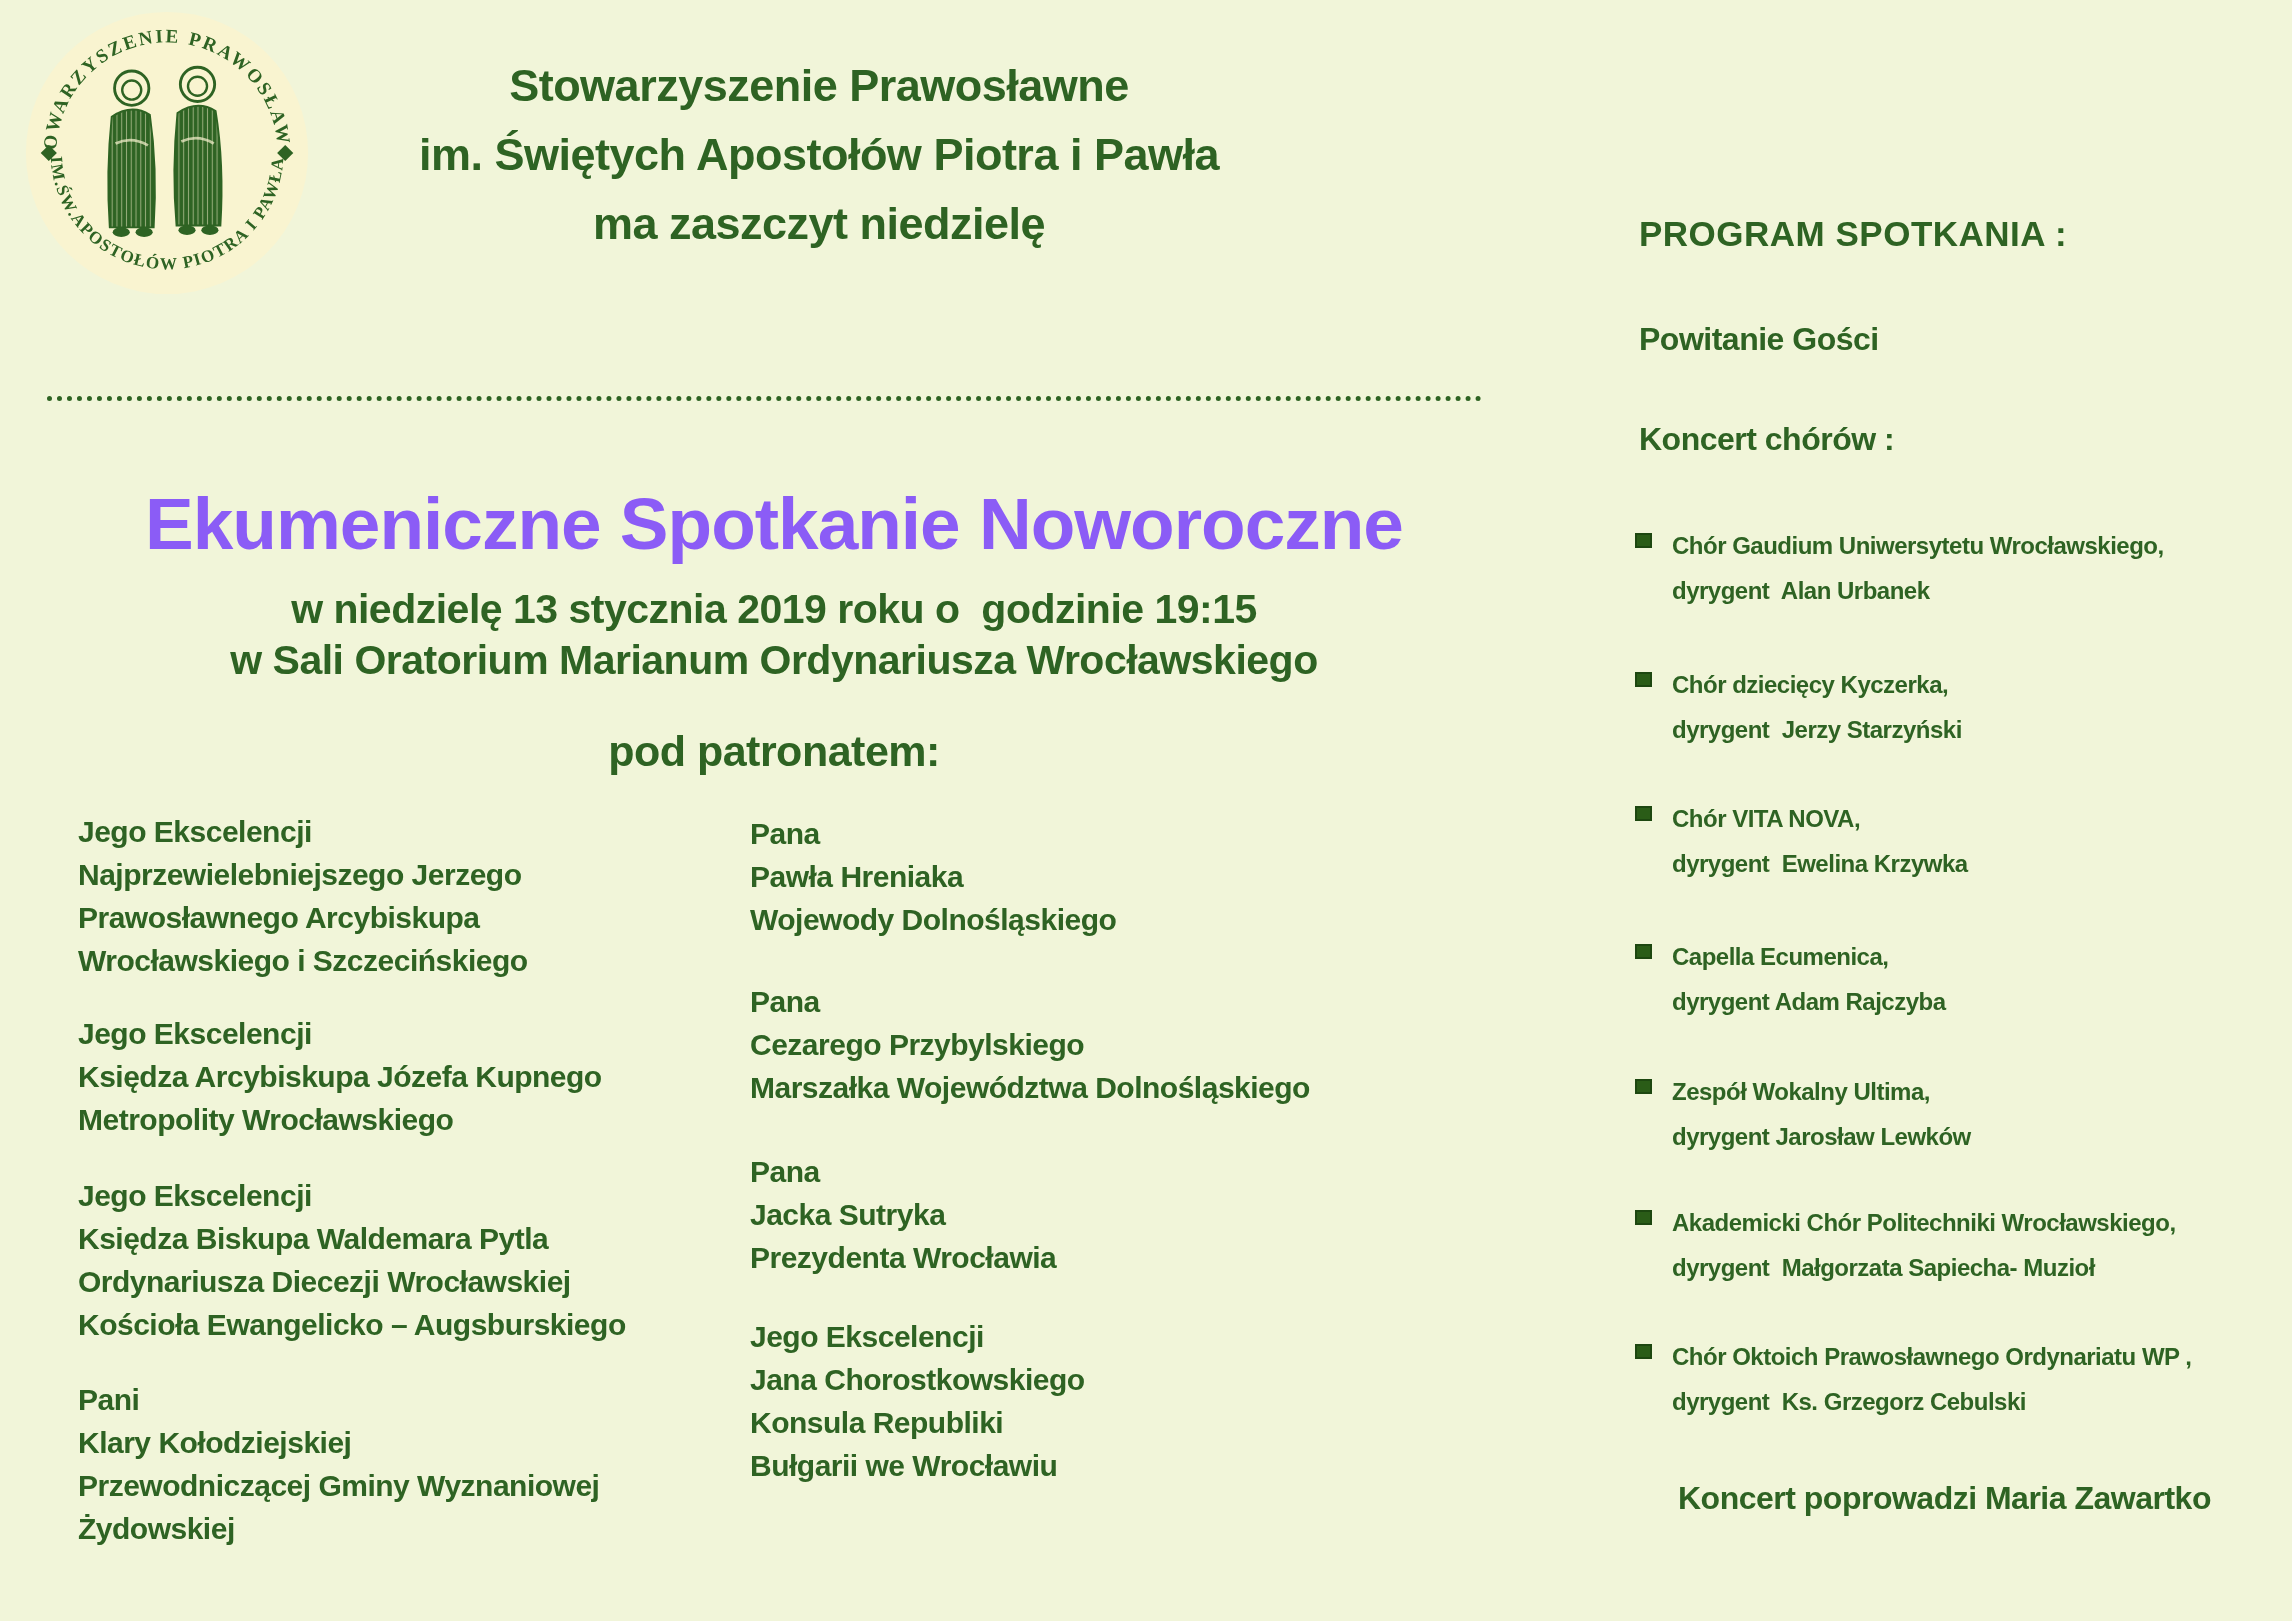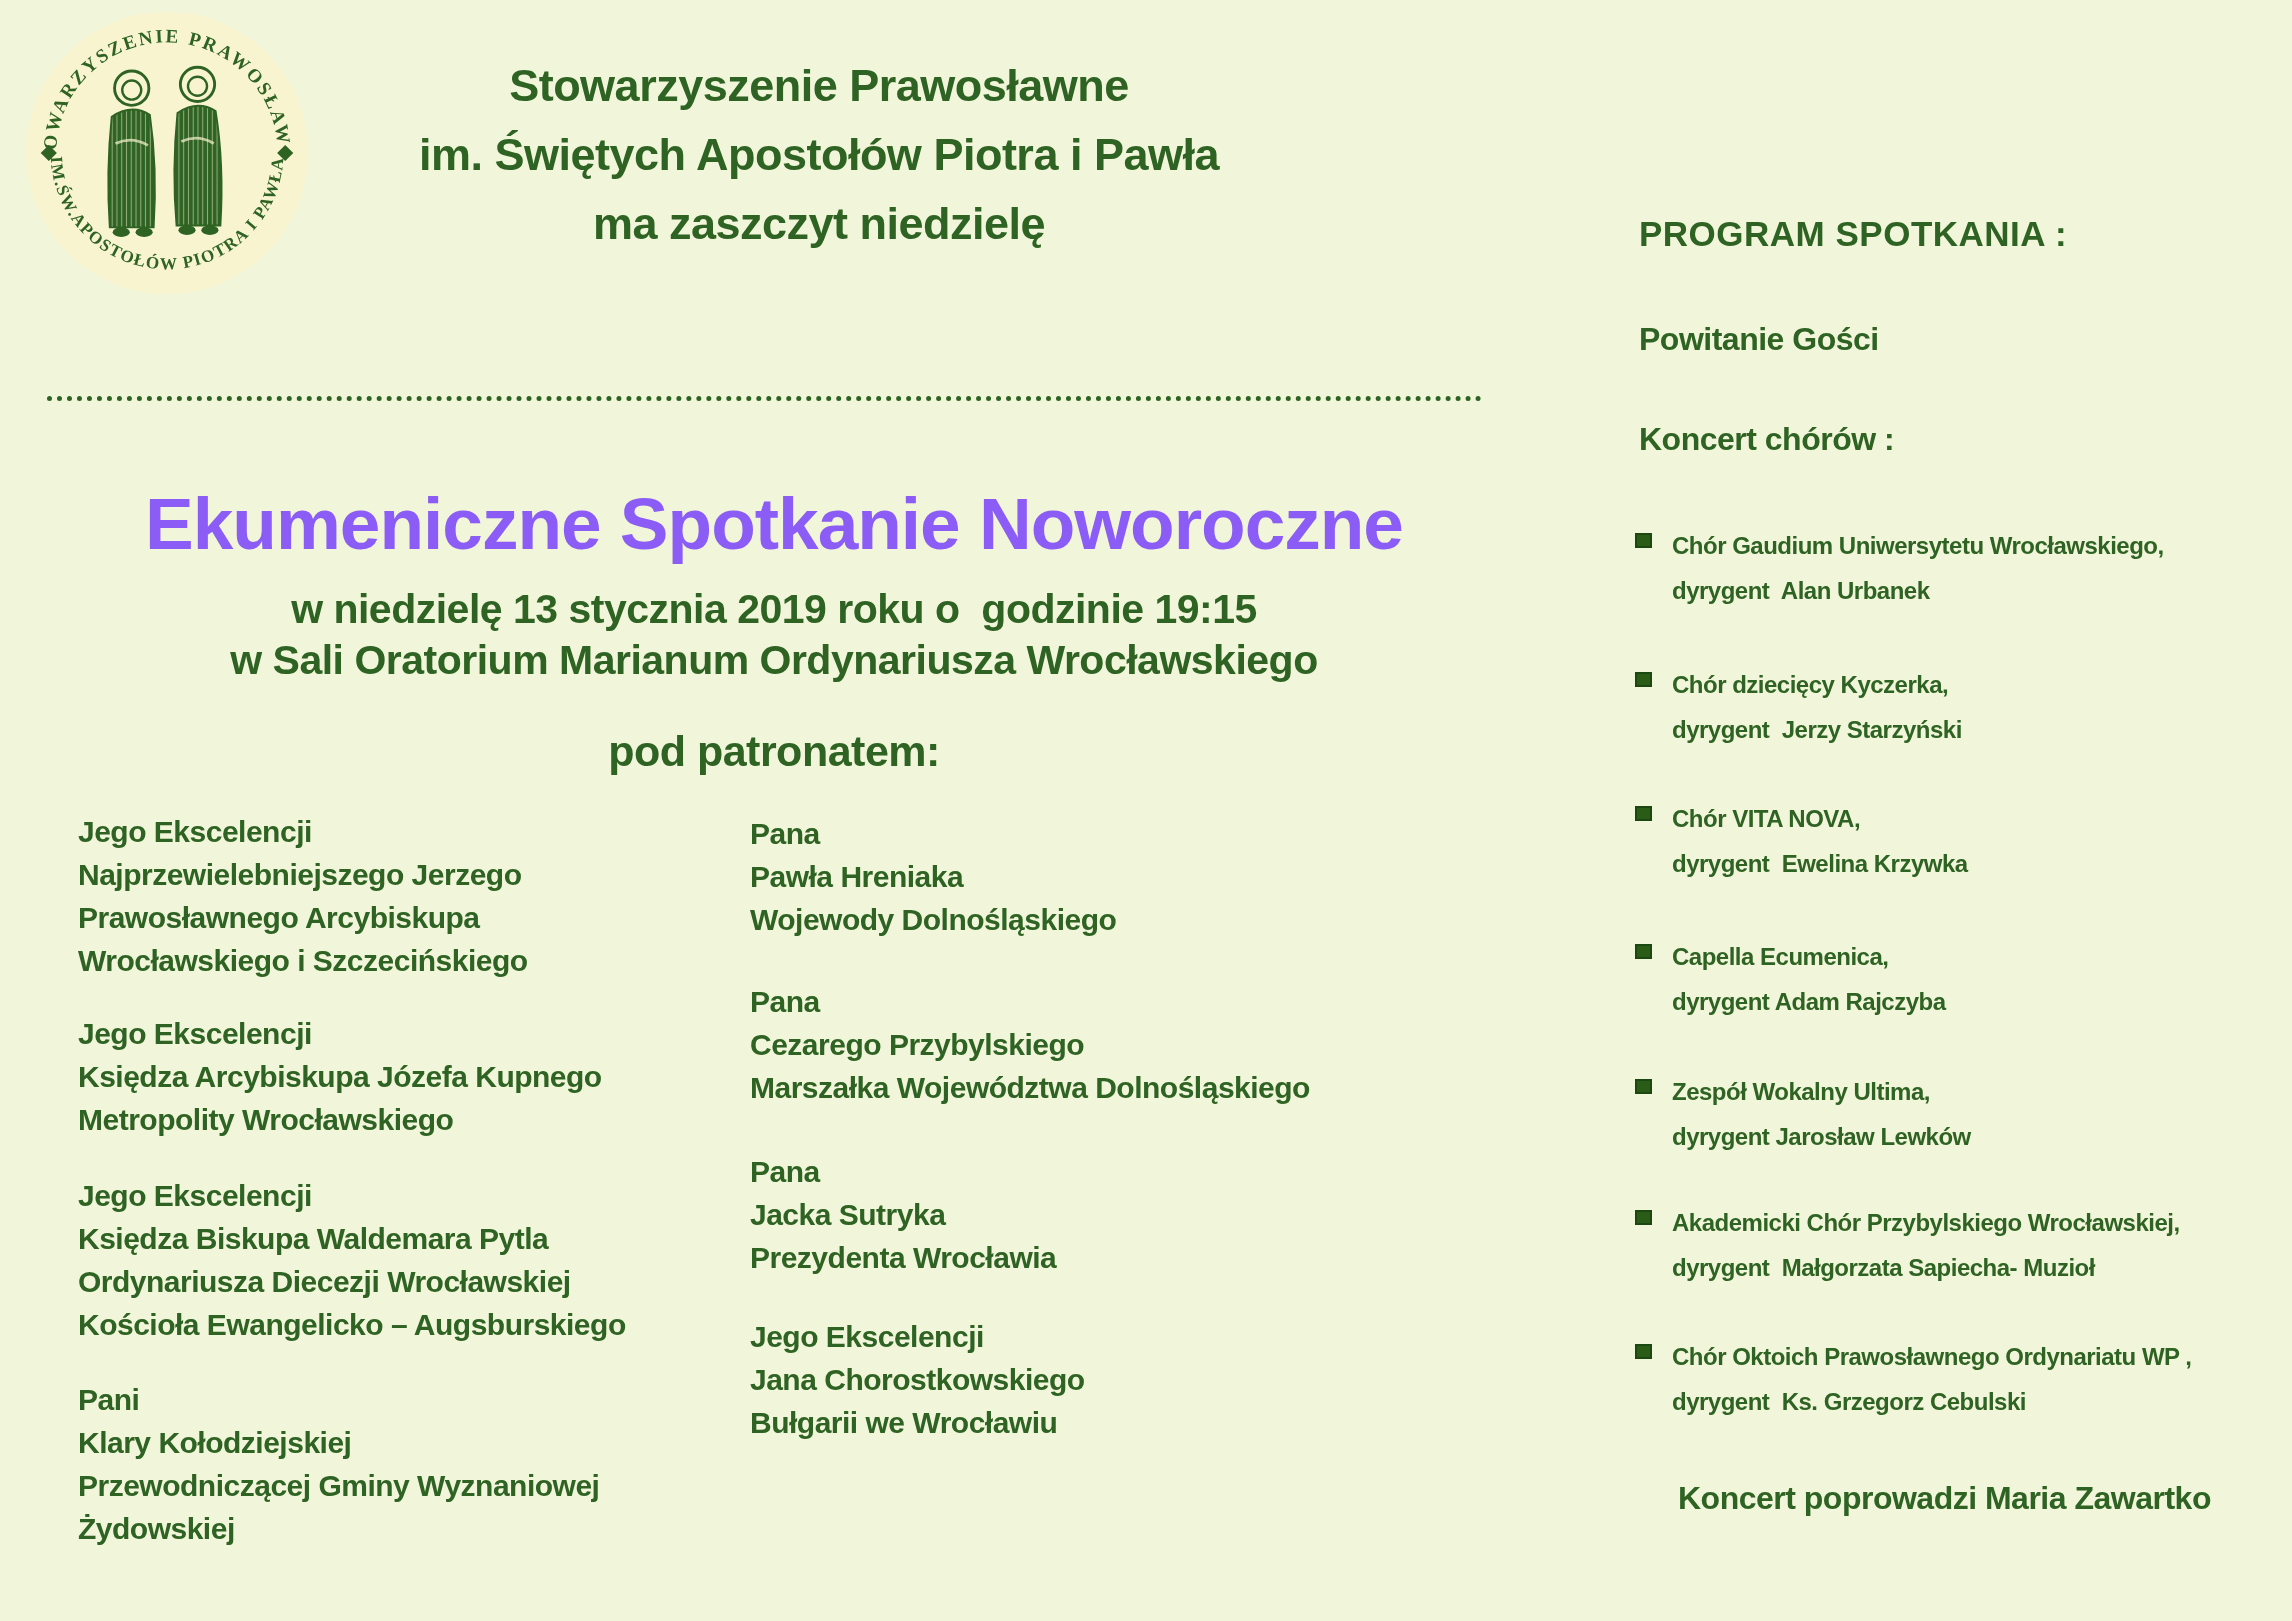--- a/index.html
+++ b/index.html
@@ -175,20 +175,21 @@
     <div data-bind="patrons.center.1.lines.2">Marszałka Województwa Dolnośląskiego</div>
   </div>
   <div class="patron-block col-center" style="top:1150px">
     <div data-bind="patrons.center.2.lines.0">Pana</div>
     <div data-bind="patrons.center.2.lines.1">Jacka Sutryka</div>
     <div data-bind="patrons.center.2.lines.2">Prezydenta Wrocławia</div>
   </div>
   <div class="patron-block col-center" style="top:1315px">
     <div data-bind="patrons.center.3.lines.0">Jego Ekscelencji</div>
     <div data-bind="patrons.center.3.lines.1">Jana Chorostkowskiego</div>
+    <div data-bind="patrons.center.3.lines.2">Konsula Republiki</div>
     <div data-bind="patrons.center.3.lines.3">Bułgarii we Wrocławiu</div>
   </div>
 
   <div class="prog-heading" data-bind="program.heading">PROGRAM SPOTKANIA :</div>
   <div class="prog-line" style="top:321px" data-bind="program.welcome">Powitanie Gości</div>
   <div class="prog-line" style="top:421px" data-bind="program.concert_label">Koncert chórów :</div>
 
   <div class="prog-item" style="top:523px">
     <span class="bullet"></span>
     <div class="itext">
@@ -220,21 +221,21 @@
   <div class="prog-item" style="top:1069px">
     <span class="bullet"></span>
     <div class="itext">
       <div data-bind="program.choirs.4.name">Zespół Wokalny Ultima,</div>
       <div data-bind="program.choirs.4.conductor">dyrygent Jarosław Lewków</div>
     </div>
   </div>
   <div class="prog-item" style="top:1200px">
     <span class="bullet"></span>
     <div class="itext">
-      <div data-bind="program.choirs.5.name">Akademicki Chór Przybylskiego Wrocławskiej,</div>
+      <div data-bind="program.choirs.5.name">Akademicki Chór Politechniki Wrocławskiego,</div>
       <div data-bind="program.choirs.5.conductor">dyrygent  Małgorzata Sapiecha- Muzioł</div>
     </div>
   </div>
   <div class="prog-item" style="top:1334px">
     <span class="bullet"></span>
     <div class="itext">
       <div data-bind="program.choirs.6.name">Chór Oktoich Prawosławnego Ordynariatu WP ,</div>
       <div data-bind="program.choirs.6.conductor">dyrygent  Ks. Grzegorz Cebulski</div>
     </div>
   </div>

